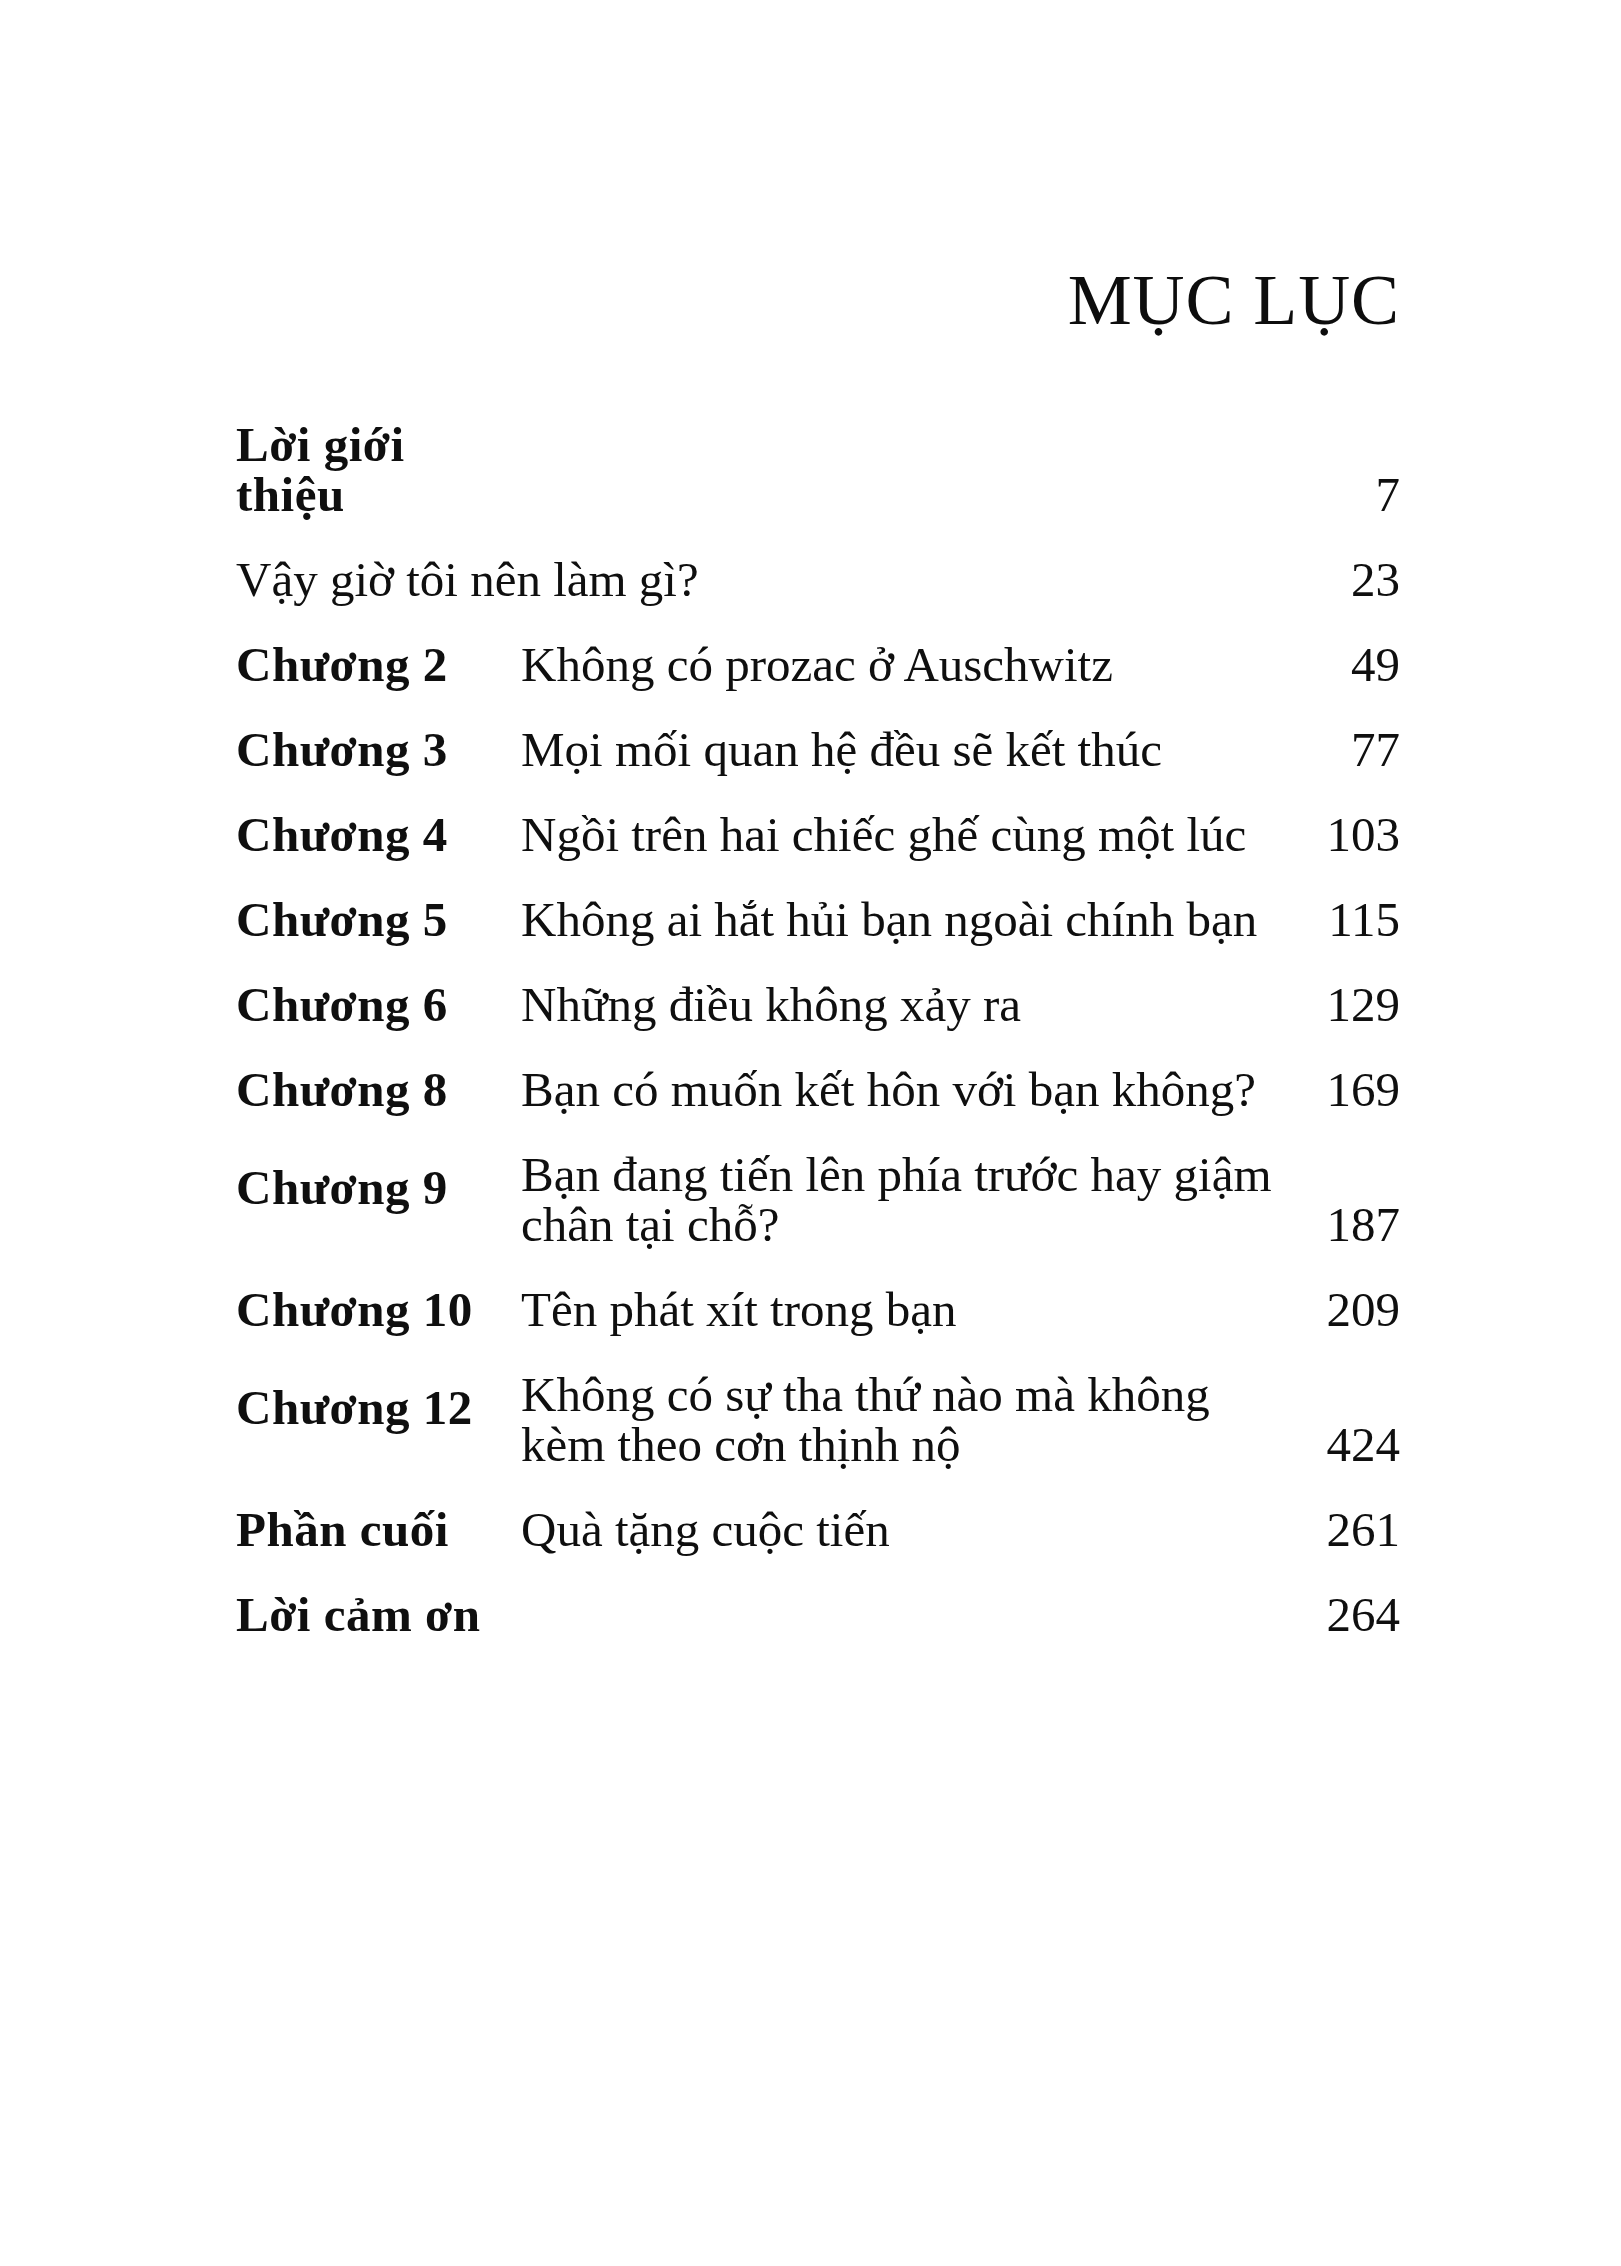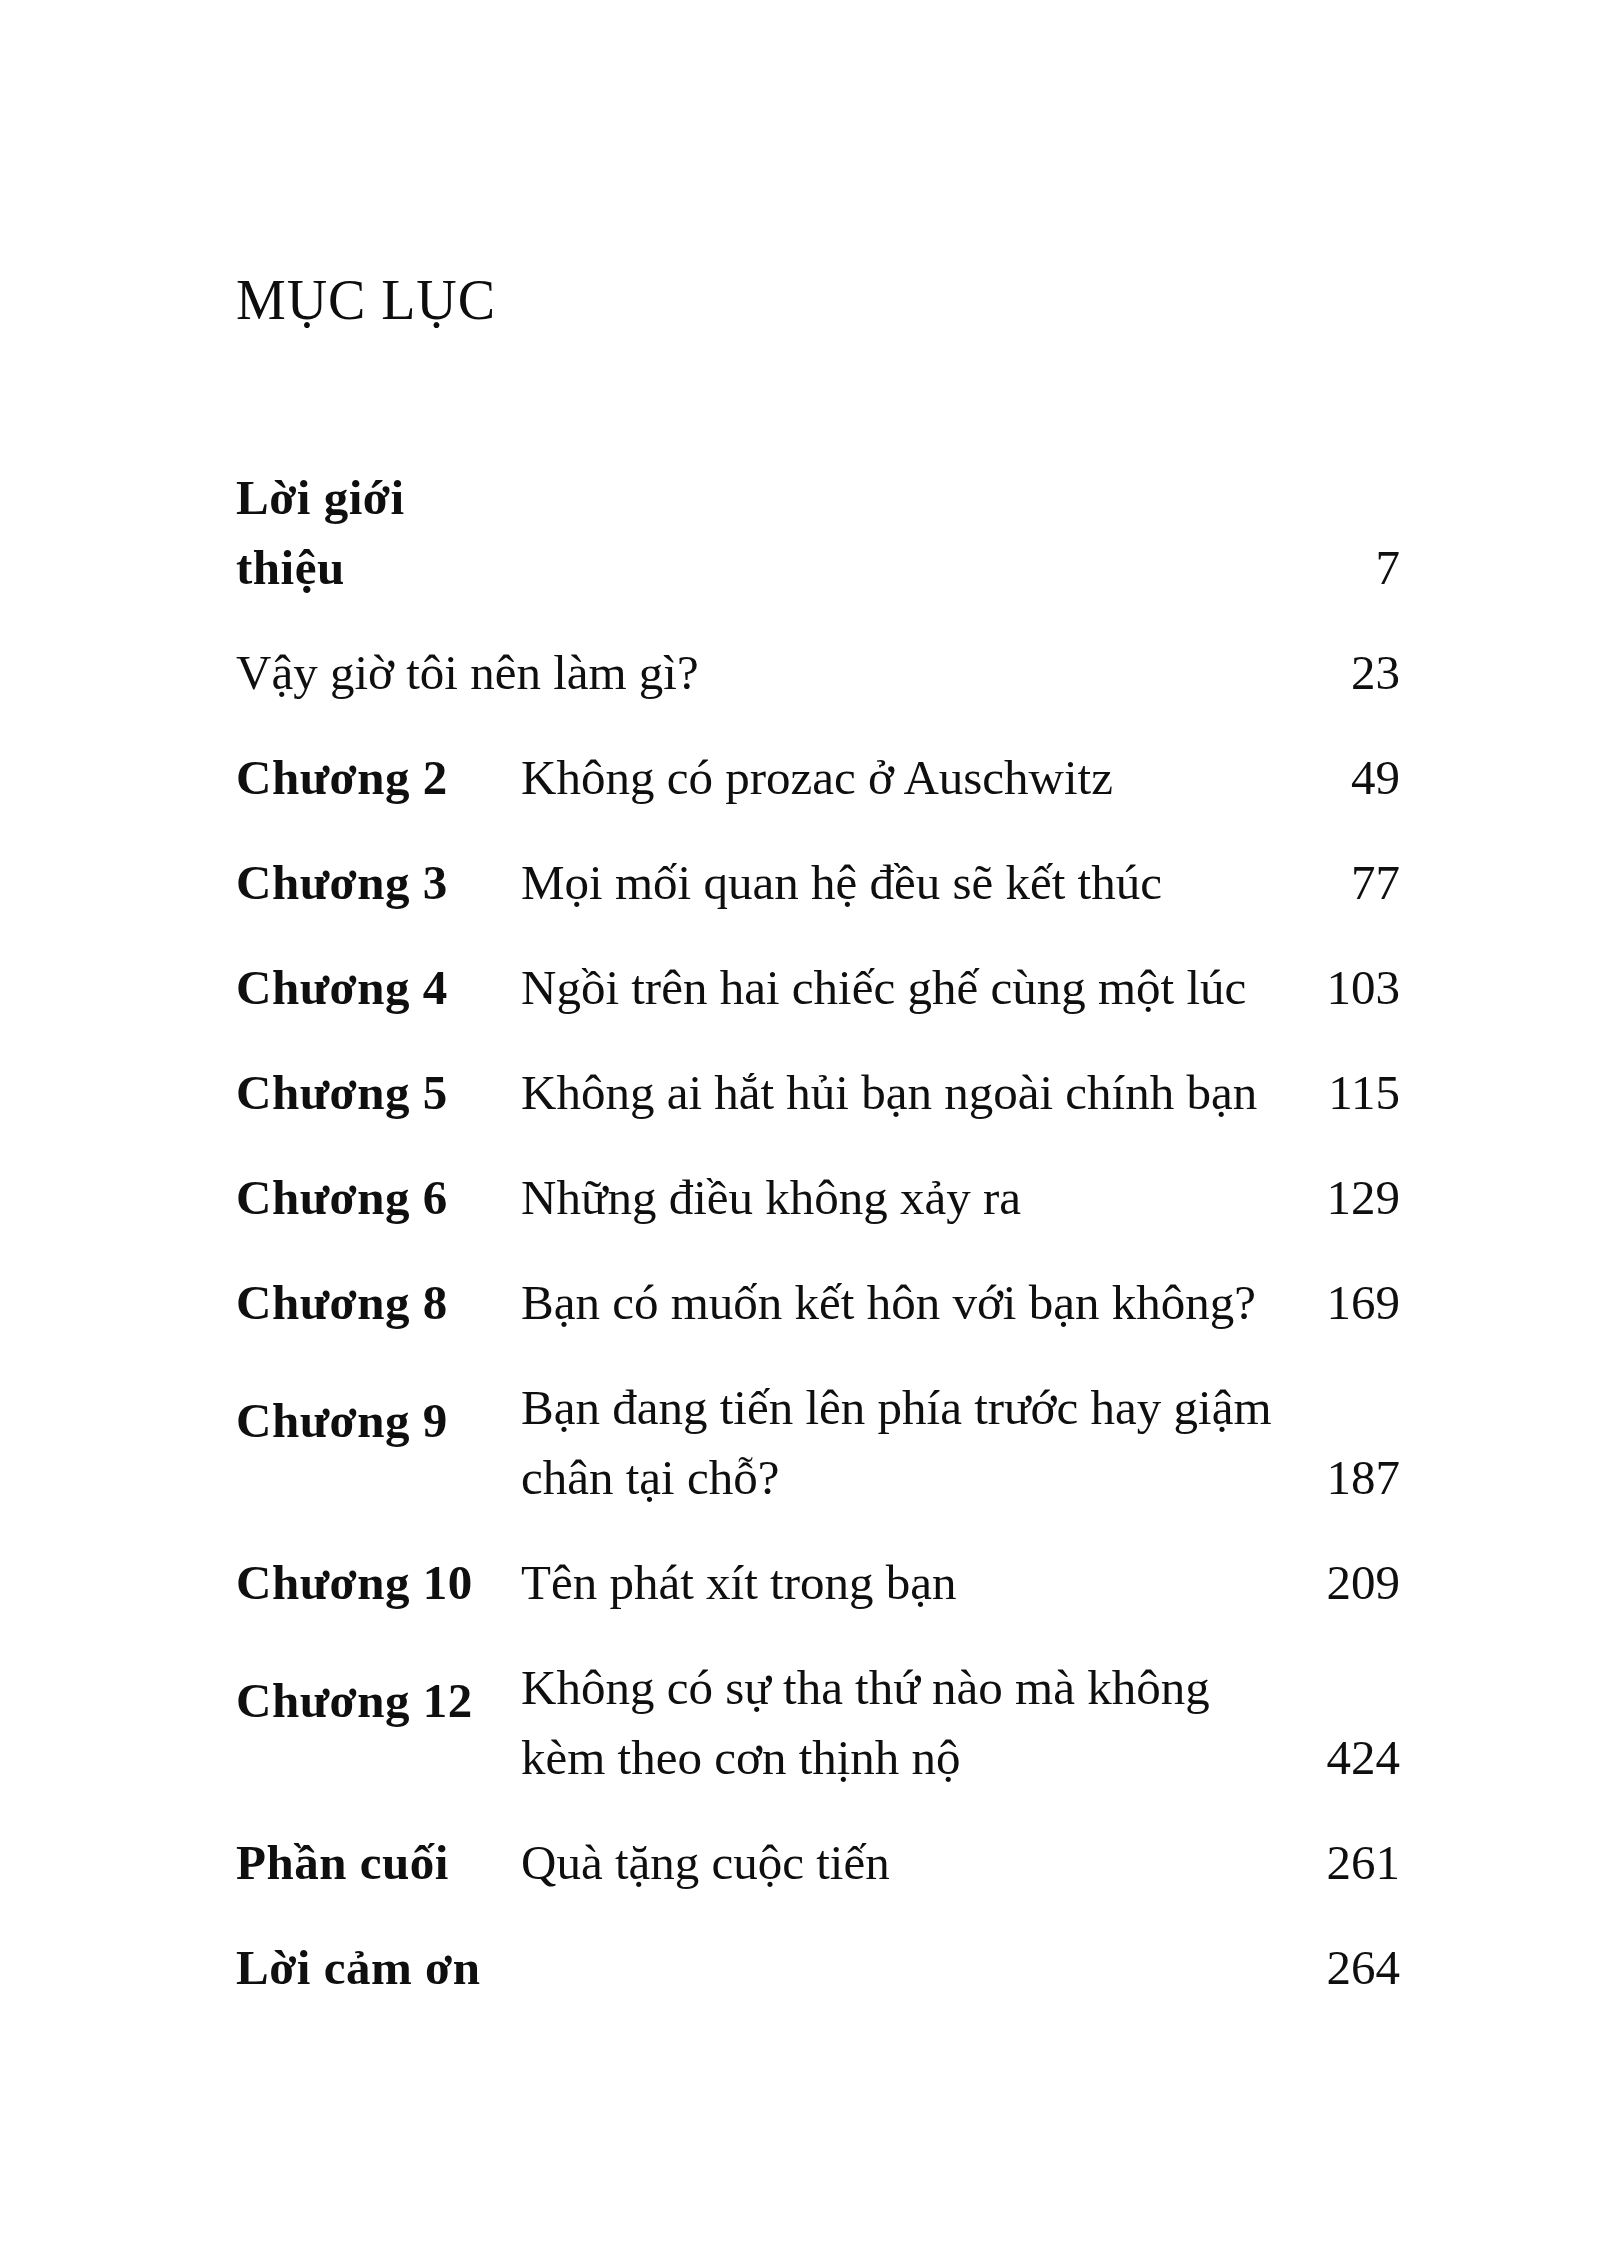--- a/index.html
+++ b/index.html
@@ -15,38 +15,38 @@
     position: relative;
     overflow: hidden;
   }
   .content {
     position: absolute;
     left: 236px;
     top: 0;
     width: 1164px;
   }
   .page-title {
-    margin: 0 0 114px 0;
+    margin: 0 0 71px 0;
     padding-top: 251px;
-    font-size: 56px;
+    font-size: 72px;
     line-height: 98px;
     font-weight: 400;
-    text-align: left;
+    text-align: right;
     letter-spacing: 0.9px;
     color: #0d0d0d;
   }
   .toc-list {
     width: 100%;
   }
   .toc-row {
     display: flex;
     align-items: flex-start;
     margin-bottom: 35px;
     font-size: 49px;
-    line-height: 70px;
+    line-height: 50px;
   }
   .toc-label {
     flex: 0 0 285px;
     width: 285px;
     font-weight: 700;
     letter-spacing: 0.5px;
   }
   .toc-row.multiline .toc-label {
     padding-top: 12.7px;
   }

